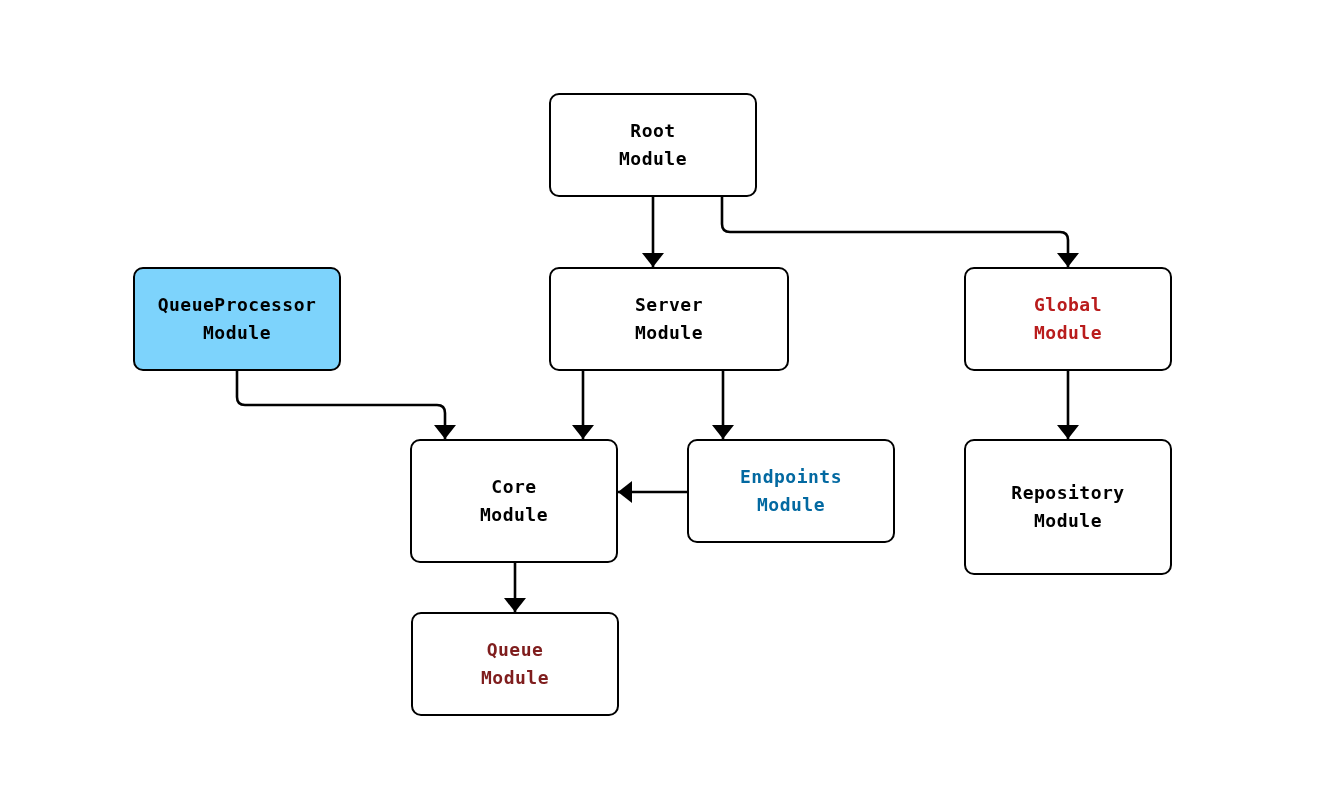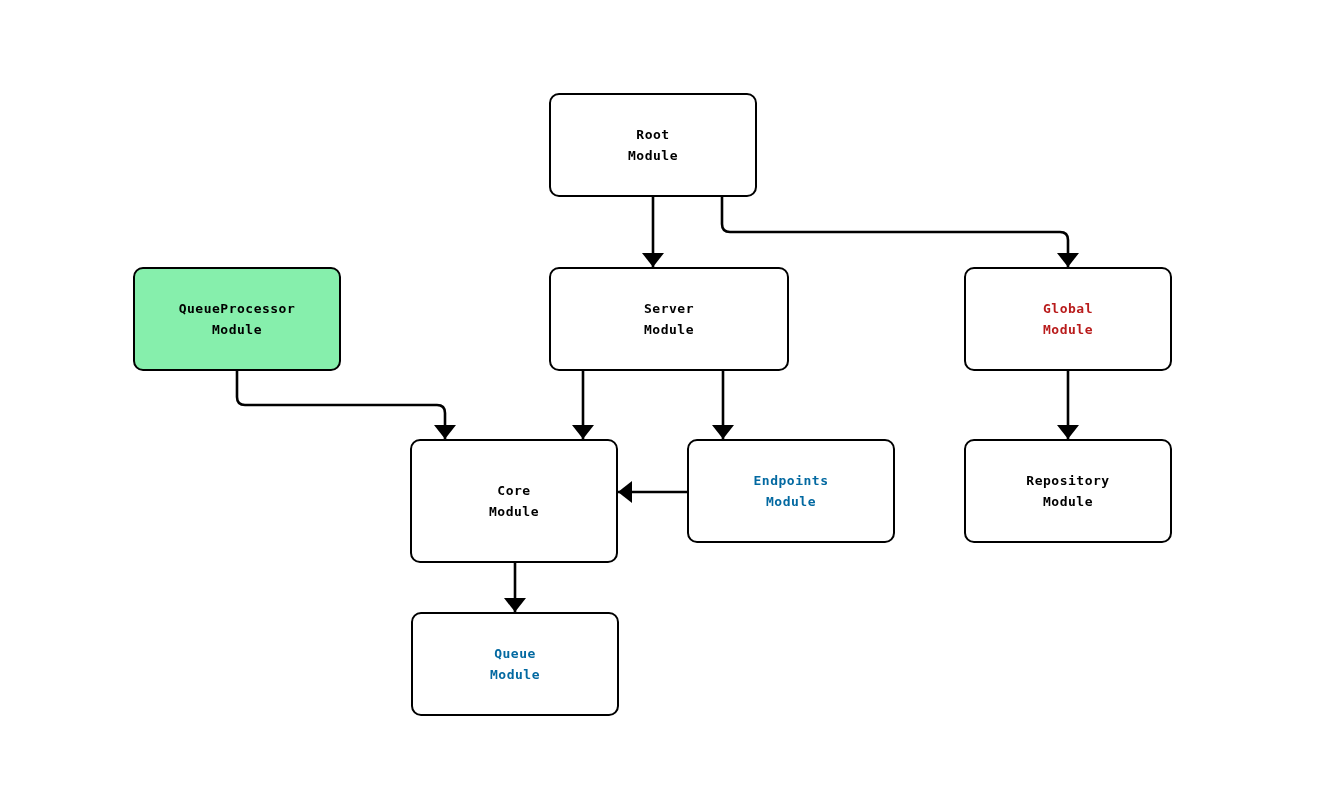--- a/index.html
+++ b/index.html
@@ -23,22 +23,22 @@
     box-sizing: border-box;
     border-style: solid;
     border-width: 2.6px;
     border-radius: 10px;
     display: flex;
     align-items: center;
     justify-content: center;
   }
   .node-label {
     font-weight: bold;
-    font-size: 13px;
-    line-height: 21px;
+    font-size: 18px;
+    line-height: 28px;
     text-align: center;
     white-space: pre-line;
     letter-spacing: 0.5px;
   }
   .edge {
     fill: none;
     stroke-width: 2.6px;
   }
 </style>
 </head>
@@ -60,42 +60,42 @@
         <path class="edge" d="M687,492 L618,492" stroke="#000000" marker-end="url(#arrowhead)"></path>
         <path class="edge" d="M1068,371 L1068,439" stroke="#000000" marker-end="url(#arrowhead)"></path>
         <path class="edge" d="M515,543 L515,612" stroke="#000000" marker-end="url(#arrowhead)"></path>
       </g>
   </svg>
   <div id="nodes">
       <div class="node" style="left: 549px; top: 93px; width: 208px; height: 104px; background: rgb(255, 255, 255); border-color: rgb(0, 0, 0);">
         <div class="node-label" style="color: rgb(0, 0, 0);">Root
 Module</div>
       </div>
-      <div class="node" style="left: 133px; top: 267px; width: 208px; height: 104px; background: #86efac; border-color: rgb(0, 0, 0);">
+      <div class="node" style="left: 133px; top: 267px; width: 208px; height: 104px; background: #7dd3fc; border-color: rgb(0, 0, 0);">
         <div class="node-label" style="color: rgb(0, 0, 0);">QueueProcessor
 Module</div>
       </div>
       <div class="node" style="left: 549px; top: 267px; width: 240px; height: 104px; background: rgb(255, 255, 255); border-color: rgb(0, 0, 0);">
         <div class="node-label" style="color: rgb(0, 0, 0);">Server
 Module</div>
       </div>
       <div class="node" style="left: 964px; top: 267px; width: 208px; height: 104px; background: rgb(255, 255, 255); border-color: rgb(0, 0, 0);">
         <div class="node-label" style="color: #b91c1c;">Global
 Module</div>
       </div>
       <div class="node" style="left: 410px; top: 439px; width: 208px; height: 124px; background: rgb(255, 255, 255); border-color: rgb(0, 0, 0);">
         <div class="node-label" style="color: rgb(0, 0, 0);">Core
 Module</div>
       </div>
       <div class="node" style="left: 687px; top: 439px; width: 208px; height: 104px; background: rgb(255, 255, 255); border-color: rgb(0, 0, 0);">
         <div class="node-label" style="color: #0369a1;">Endpoints
 Module</div>
       </div>
-      <div class="node" style="left: 964px; top: 439px; width: 208px; height: 104px; background: rgb(255, 255, 255); border-color: rgb(0, 0, 0);">
+      <div class="node" style="left: 964px; top: 439px; width: 208px; height: 136px; background: rgb(255, 255, 255); border-color: rgb(0, 0, 0);">
         <div class="node-label" style="color: rgb(0, 0, 0);">Repository
 Module</div>
       </div>
       <div class="node" style="left: 411px; top: 612px; width: 208px; height: 104px; background: rgb(255, 255, 255); border-color: rgb(0, 0, 0);">
-        <div class="node-label" style="color: #0369a1;">Queue
+        <div class="node-label" style="color: #7f1d1d;">Queue
 Module</div>
       </div>
     </div>
 </div>
 
 </body></html>

